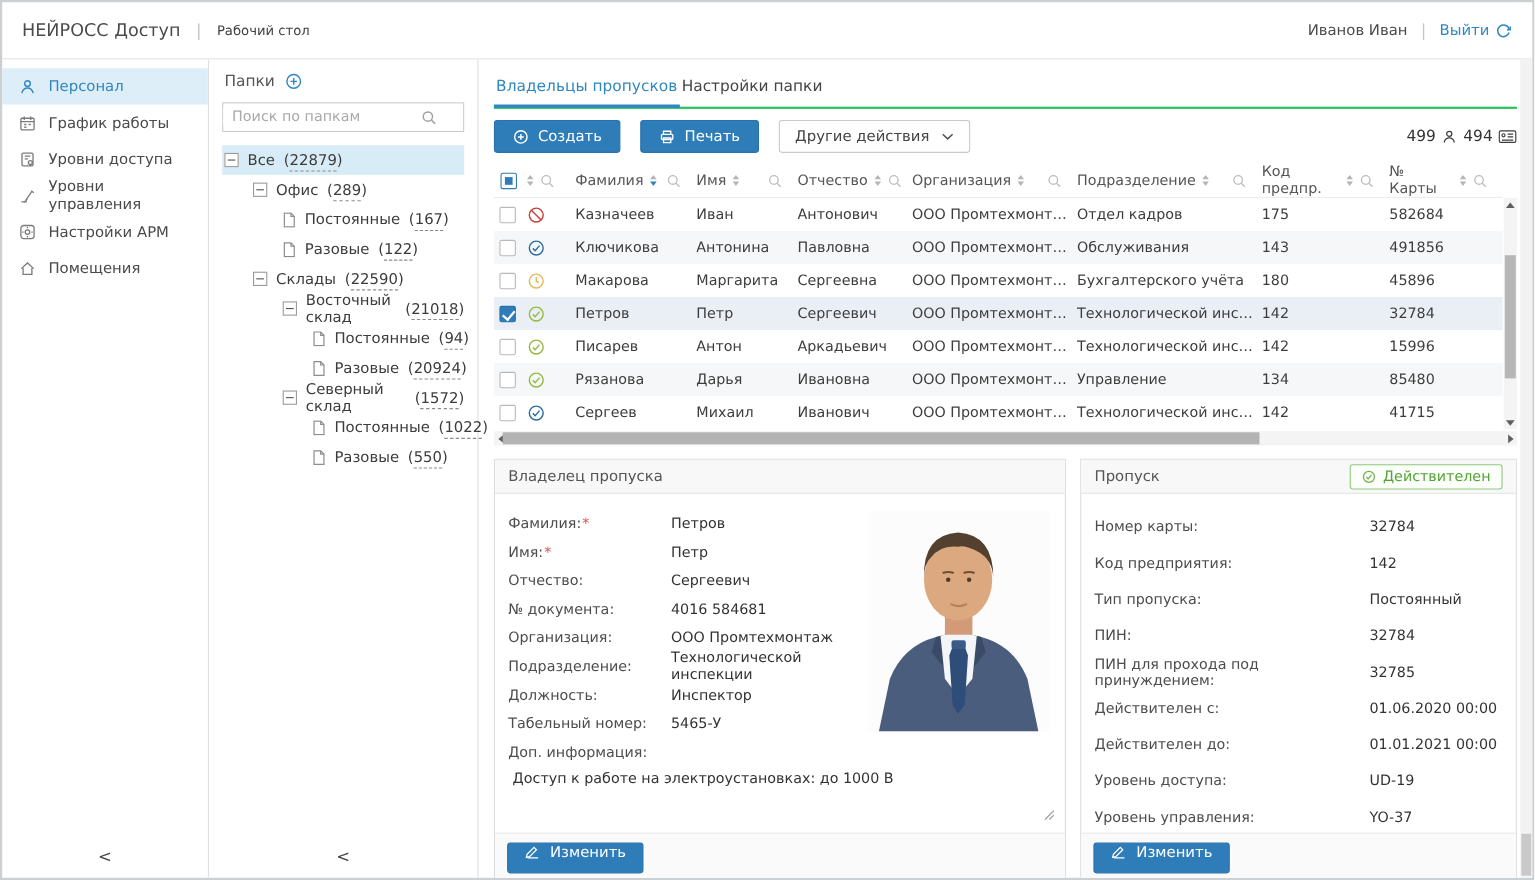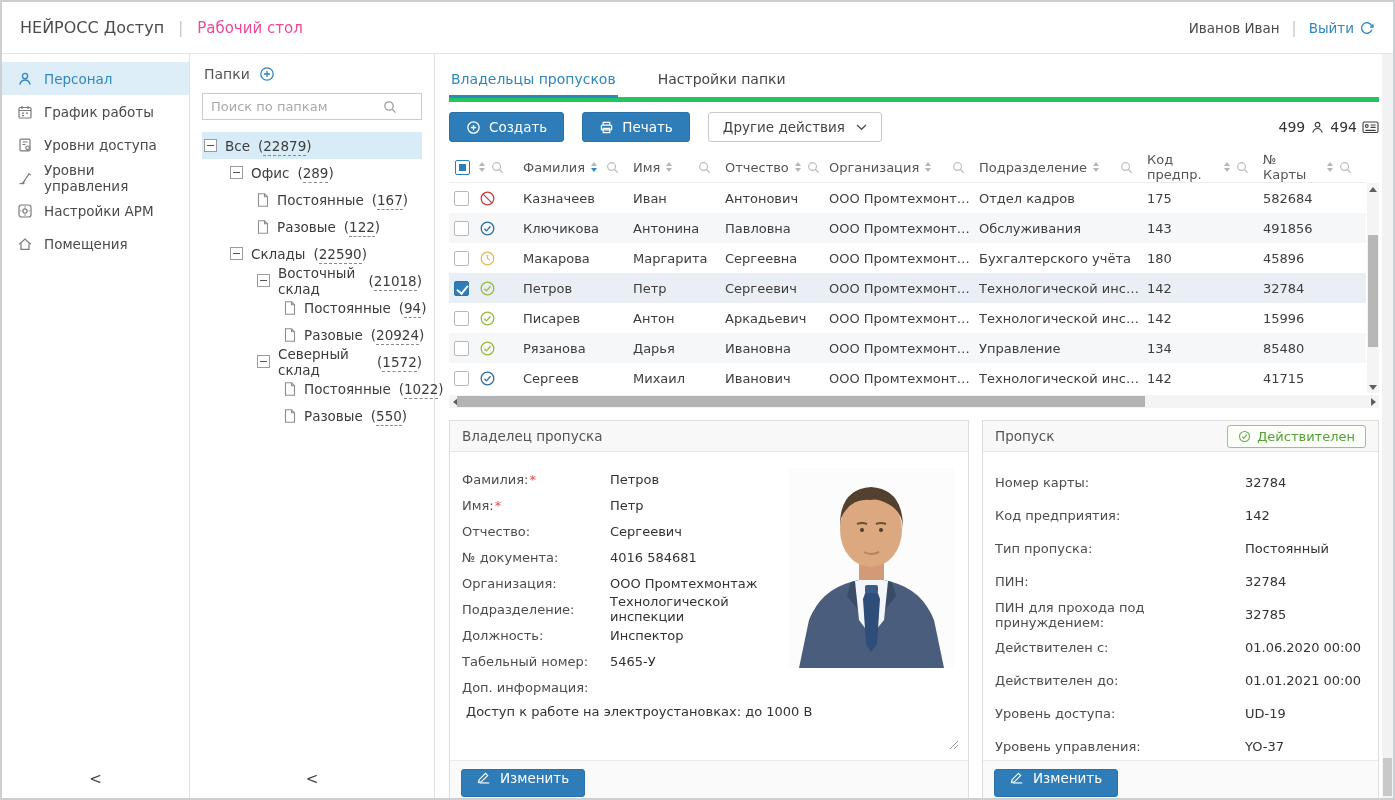--- a/index.html
+++ b/index.html
@@ -3,21 +3,21 @@
 <meta charset="utf-8">
 <style>
   *{box-sizing:border-box;margin:0;padding:0}
   body{font-family:"DejaVu Sans",sans-serif;background:#fff;-webkit-font-smoothing:antialiased}
   .page{position:relative;width:1395px;height:800px;border:2px solid #cdd0d3;background:#fff;color:#3f3f3f;font-size:13px;overflow:hidden}
 
   
   .topbar{height:52px;border-bottom:1px solid #e4e4e4;display:flex;align-items:center;padding:0 18px}
   .brand{font-size:16px;color:#4b4b4b}
   .tb-sep{color:#c6c6c6;margin:0 14px;font-size:15px}
-  .workspace{font-size:15px;color:#ec4899;cursor:pointer}
+  .workspace{font-size:12px;color:#404040;cursor:pointer}
   .tb-right{margin-left:auto;display:flex;align-items:center;gap:8px;font-size:13.5px;color:#4b4b4b}
   .logout{color:#2f87bf;cursor:pointer;display:flex;align-items:center;gap:5px}
 
   .content{display:flex;height:744px;position:relative}
 
   
   .sidebar{width:188px;border-right:1px solid #e0e0e0;padding-top:8px;position:relative;flex:none}
   .nav-item{height:33px;display:flex;align-items:center;gap:11px;padding:0 15px;font-size:13.5px;color:#4a4a4a;cursor:pointer}
   .nav-item.mod-true{background:#ddeef8;color:#2f87bf}
   .nav-icon{width:16px;height:16px;color:#7b7b7b;flex:none}
@@ -38,21 +38,21 @@
   .tree-item.mod-0{padding-left:2px}.tree-item.mod-1{padding-left:28px}
   .tree-item.mod-2{padding-left:55px}.tree-item.mod-3{padding-left:82px}
   .tree-item.mod-true{background:#d8ecf7}
   .t-branch{position:relative;width:13px;height:13px;border:1px solid #9b9b9b;background:#fff;flex:none}
   .t-branch::before{content:"";position:absolute;left:2px;right:2px;top:5px;height:1px;background:#555}
   .t-leaf{flex:none;display:flex}
   .cnt i{font-style:normal;border-bottom:1px dashed #8a8a8a;padding-bottom:1px}
 
   
   .main{flex:1;min-width:0;padding:0 14px;position:relative}
-  .tabs{display:flex;gap:38px;border-bottom:5px solid #22c55e;padding-top:11px}
+  .tabs{display:flex;border-bottom:2px solid #22c55e;padding-top:11px}
   .tab{position:relative;padding:6px 2px 10px;font-size:14px;color:#454545;cursor:pointer}
   .tab.mod-true{color:#2f87bf}
   .tab.mod-true::after{content:"";position:absolute;left:0;right:0;bottom:-1px;height:3px;background:#2f87bf}
 
   .toolbar{display:flex;align-items:center;gap:18px;margin:10px 0}
   .btn-blue{background:#2e7cb8;color:#fff;border:1px solid #2a72ab;border-radius:3px;height:30px;display:flex;align-items:center;gap:8px;padding:0 16px;font-size:13.5px;cursor:pointer}
   .btn-ghost{background:#fff;border:1px solid #c9c9c9;border-radius:3px;height:30px;display:flex;align-items:center;gap:11px;padding:0 14px;color:#444;font-size:13.5px;cursor:pointer}
   .counts{margin-left:auto;display:flex;align-items:center;gap:5px;font-size:14px;color:#333}
 
   

